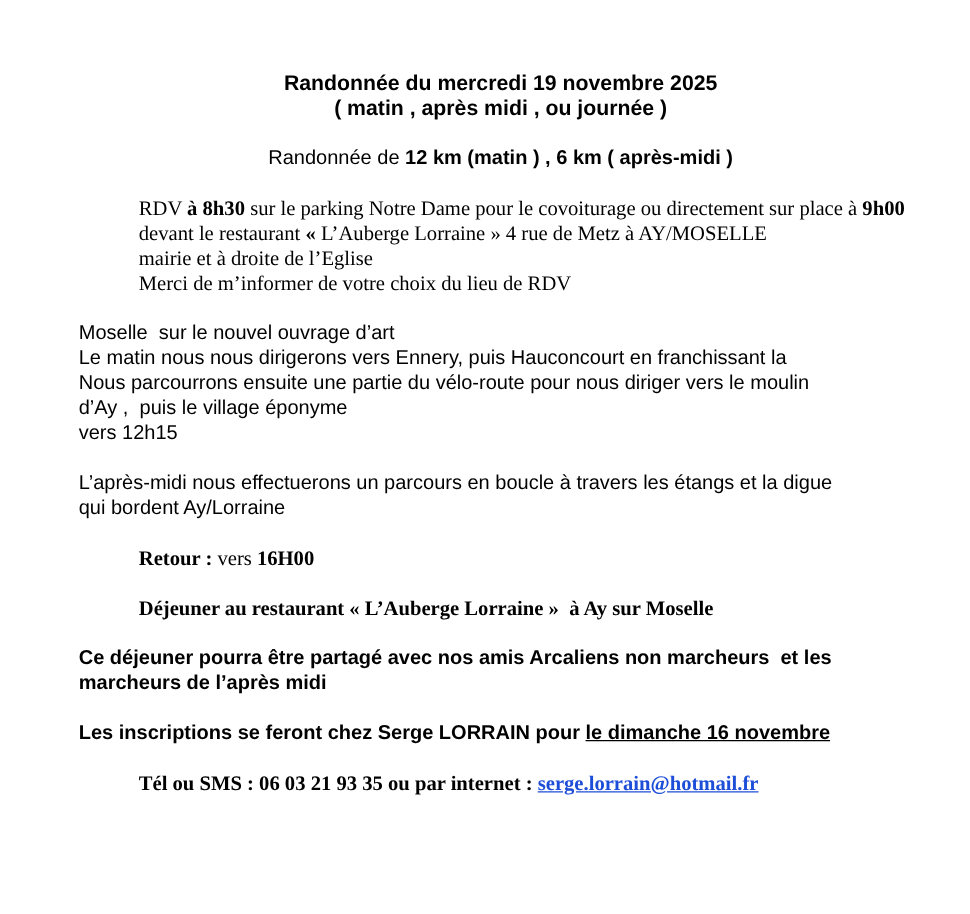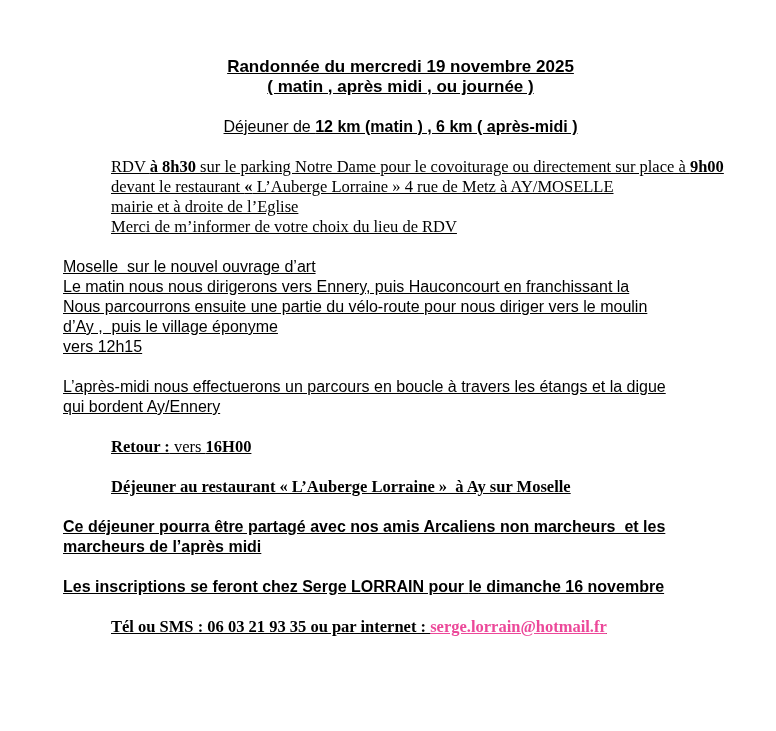--- a/index.html
+++ b/index.html
@@ -11,21 +11,20 @@
     width: 776px;
     height: 731px;
     overflow: hidden;
     color: #000000;
   }
   #doc {
     box-sizing: border-box;
     width: 757px;
     height: 731px;
     padding: 57px 19px 0 63px;
-    text-decoration: underline;
   }
   .line {
     height: 20px;
     line-height: 20px;
     white-space: pre;
   }
   .spacer {
     height: 20px;
   }
   .f-serif { font-family: "Liberation Serif", serif; font-size: 16.5px; margin-left: 48px; }
@@ -45,56 +44,56 @@
 </head>
 <body>
 
 <div id="doc" style="background: rgb(255, 255, 255); color: rgb(0, 0, 0);">
     <div>
       <div class="line f-sans bold sz-title align-center"><span class="">Randonnée du mercredi 19 novembre 2025</span></div>
       <div class="line f-sans bold sz-title align-center"><span class="">( matin , après midi , ou journée )</span></div>
     </div>
     <div class="spacer"></div>
     <div>
-      <div class="line f-sans align-center"><span class="">Déjeuner de </span><span class="run-b ">12 km (matin ) , 6 km ( après-midi )</span></div>
+      <div class="line f-sans align-center"><span class="">Randonnée de </span><span class="run-b ">12 km (matin ) , 6 km ( après-midi )</span></div>
     </div>
     <div class="spacer"></div>
     <div>
       <div class="line f-serif align-left"><span class="">RDV </span><span class="run-b ">à 8h30</span><span class=""> sur le parking Notre Dame pour le covoiturage ou directement sur place à </span><span class="run-b ">9h00</span></div>
       <div class="line f-serif align-left"><span class="">devant le restaurant </span><span class="run-b ">«</span><span class=""> L’Auberge Lorraine » 4 rue de Metz à AY/MOSELLE</span></div>
       <div class="line f-serif align-left"><span class="">mairie et à droite de l’Eglise</span></div>
       <div class="line f-serif align-left"><span class="">Merci de m’informer de votre choix du lieu de RDV</span></div>
     </div>
     <div class="spacer"></div>
     <div>
       <div class="line f-sans align-left"><span class="">Moselle  sur le nouvel ouvrage d’art</span></div>
       <div class="line f-sans align-left"><span class="">Le matin nous nous dirigerons vers Ennery, puis Hauconcourt en franchissant la</span></div>
       <div class="line f-sans align-left"><span class="">Nous parcourrons ensuite une partie du vélo-route pour nous diriger vers le moulin</span></div>
       <div class="line f-sans align-left"><span class="">d’Ay ,  puis le village éponyme</span></div>
       <div class="line f-sans align-left"><span class="">vers 12h15</span></div>
     </div>
     <div class="spacer"></div>
     <div>
       <div class="line f-sans align-left"><span class="">L’après-midi nous effectuerons un parcours en boucle à travers les étangs et la digue</span></div>
-      <div class="line f-sans align-left"><span class="">qui bordent Ay/Ennery</span></div>
+      <div class="line f-sans align-left"><span class="">qui bordent Ay/Lorraine</span></div>
     </div>
     <div class="spacer"></div>
     <div>
       <div class="line f-serif align-left"><span class="run-b ">Retour :</span><span class=""> vers </span><span class="run-b ">16H00</span></div>
     </div>
     <div class="spacer"></div>
     <div>
       <div class="line f-serif bold align-left"><span class="">Déjeuner au restaurant « L’Auberge Lorraine »  à Ay sur Moselle</span></div>
     </div>
     <div class="spacer"></div>
     <div>
       <div class="line f-sans bold align-left"><span class="">Ce déjeuner pourra être partagé avec nos amis Arcaliens non marcheurs  et les</span></div>
       <div class="line f-sans bold align-left"><span class="">marcheurs de l’après midi</span></div>
     </div>
     <div class="spacer"></div>
     <div>
       <div class="line f-sans bold align-left"><span class="">Les inscriptions se feront chez Serge LORRAIN pour </span><span class="run-u">le dimanche 16 novembre</span></div>
     </div>
     <div class="spacer"></div>
     <div>
-      <div class="line f-serif bold align-left"><span class="">Tél ou SMS : 06 03 21 93 35 ou par internet : </span><a class="email-link" href="mailto:serge.lorrain@hotmail.fr" style="color: #ec4899;">serge.lorrain@hotmail.fr</a></div>
+      <div class="line f-serif bold align-left"><span class="">Tél ou SMS : 06 03 21 93 35 ou par internet : </span><a class="email-link" href="mailto:serge.lorrain@hotmail.fr" style="color: #1d4ed8;">serge.lorrain@hotmail.fr</a></div>
     </div>
   </div>
 
 </body></html>

